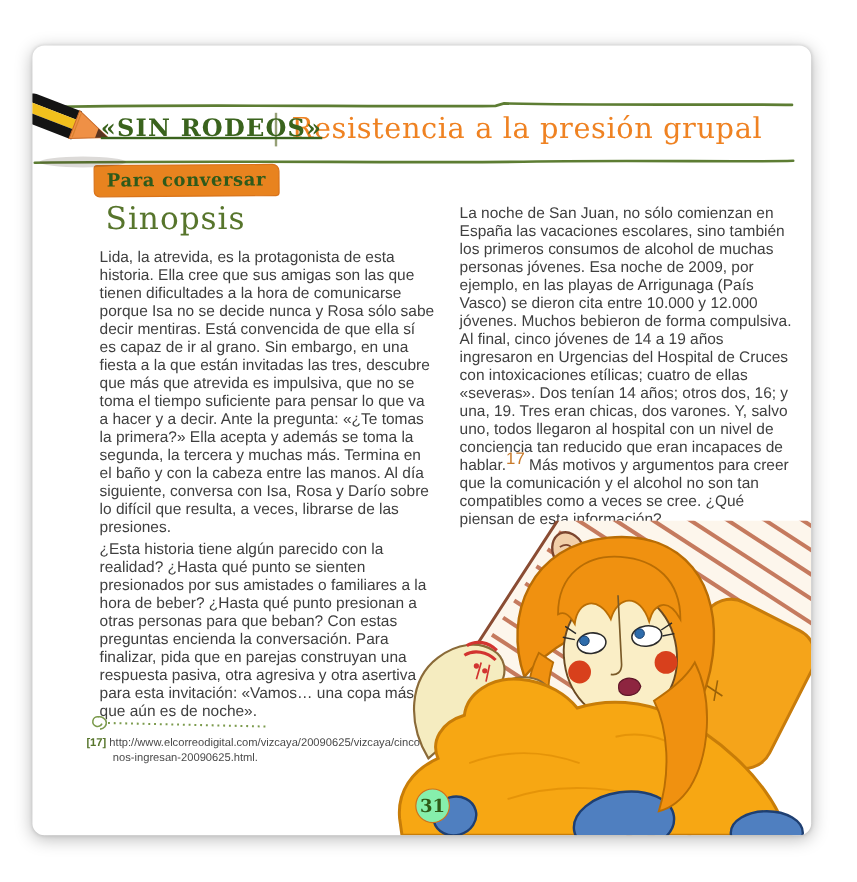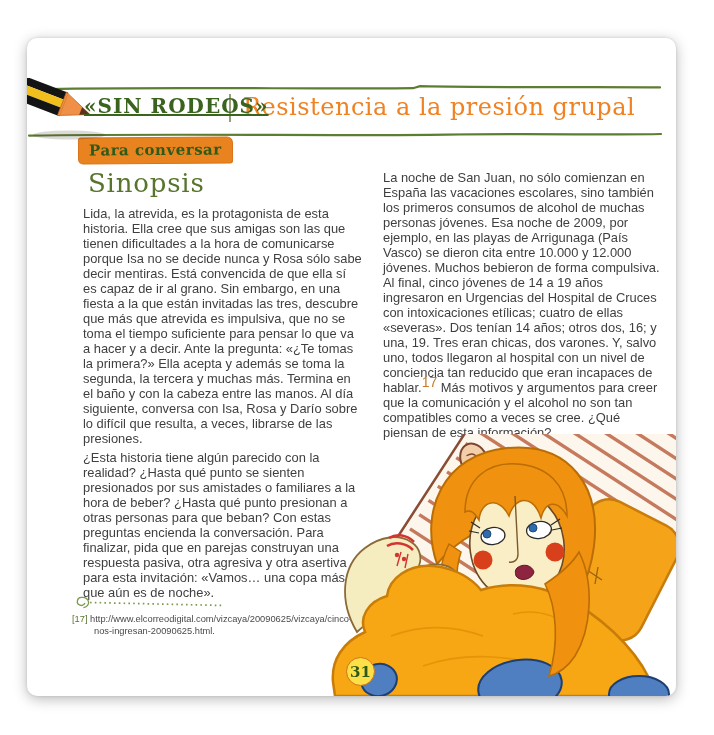--- a/index.html
+++ b/index.html
@@ -45,26 +45,26 @@
     font-size:12.9px;line-height:15px;color:#3f3f3f;margin:0 0 4px 11px;text-align:left;
   }
   .body-text sup{font-size:14px;color:#c87a2a;line-height:0;vertical-align:super;}
   
   .footnote-block{position:absolute;left:45px;top:558px;width:318px;}
   .footnote-sep{display:block;width:160px;height:14px;margin-bottom:4px;}
   .footnote{
     font-size:9.3px;line-height:11.5px;color:#4a4a4a;
     padding-left:22px;text-indent:-22px;word-break:break-all;
   }
-  .footnote .marker{color:#57752c;font-weight:normal;}
+  .footnote .marker{color:#57752c;font-weight:bold;}
   
   .illustration{position:absolute;right:0;bottom:0;width:345px;height:262px;z-index:2;}
   .page-number{
     position:absolute;left:319px;top:619px;width:27px;height:27px;border-radius:50%;
-    background:#fde047;border:1px solid #d0711a;z-index:6;
+    background:#86efac;border:1px solid #d0711a;z-index:6;
     display:flex;align-items:center;justify-content:center;
     font-family:"DejaVu Serif", serif;font-size:15px;font-weight:bold;color:#2e5a17;
   }
 </style>
 </head>
 <body>
 
 <div class="page">
   <div class="sheet">
 

